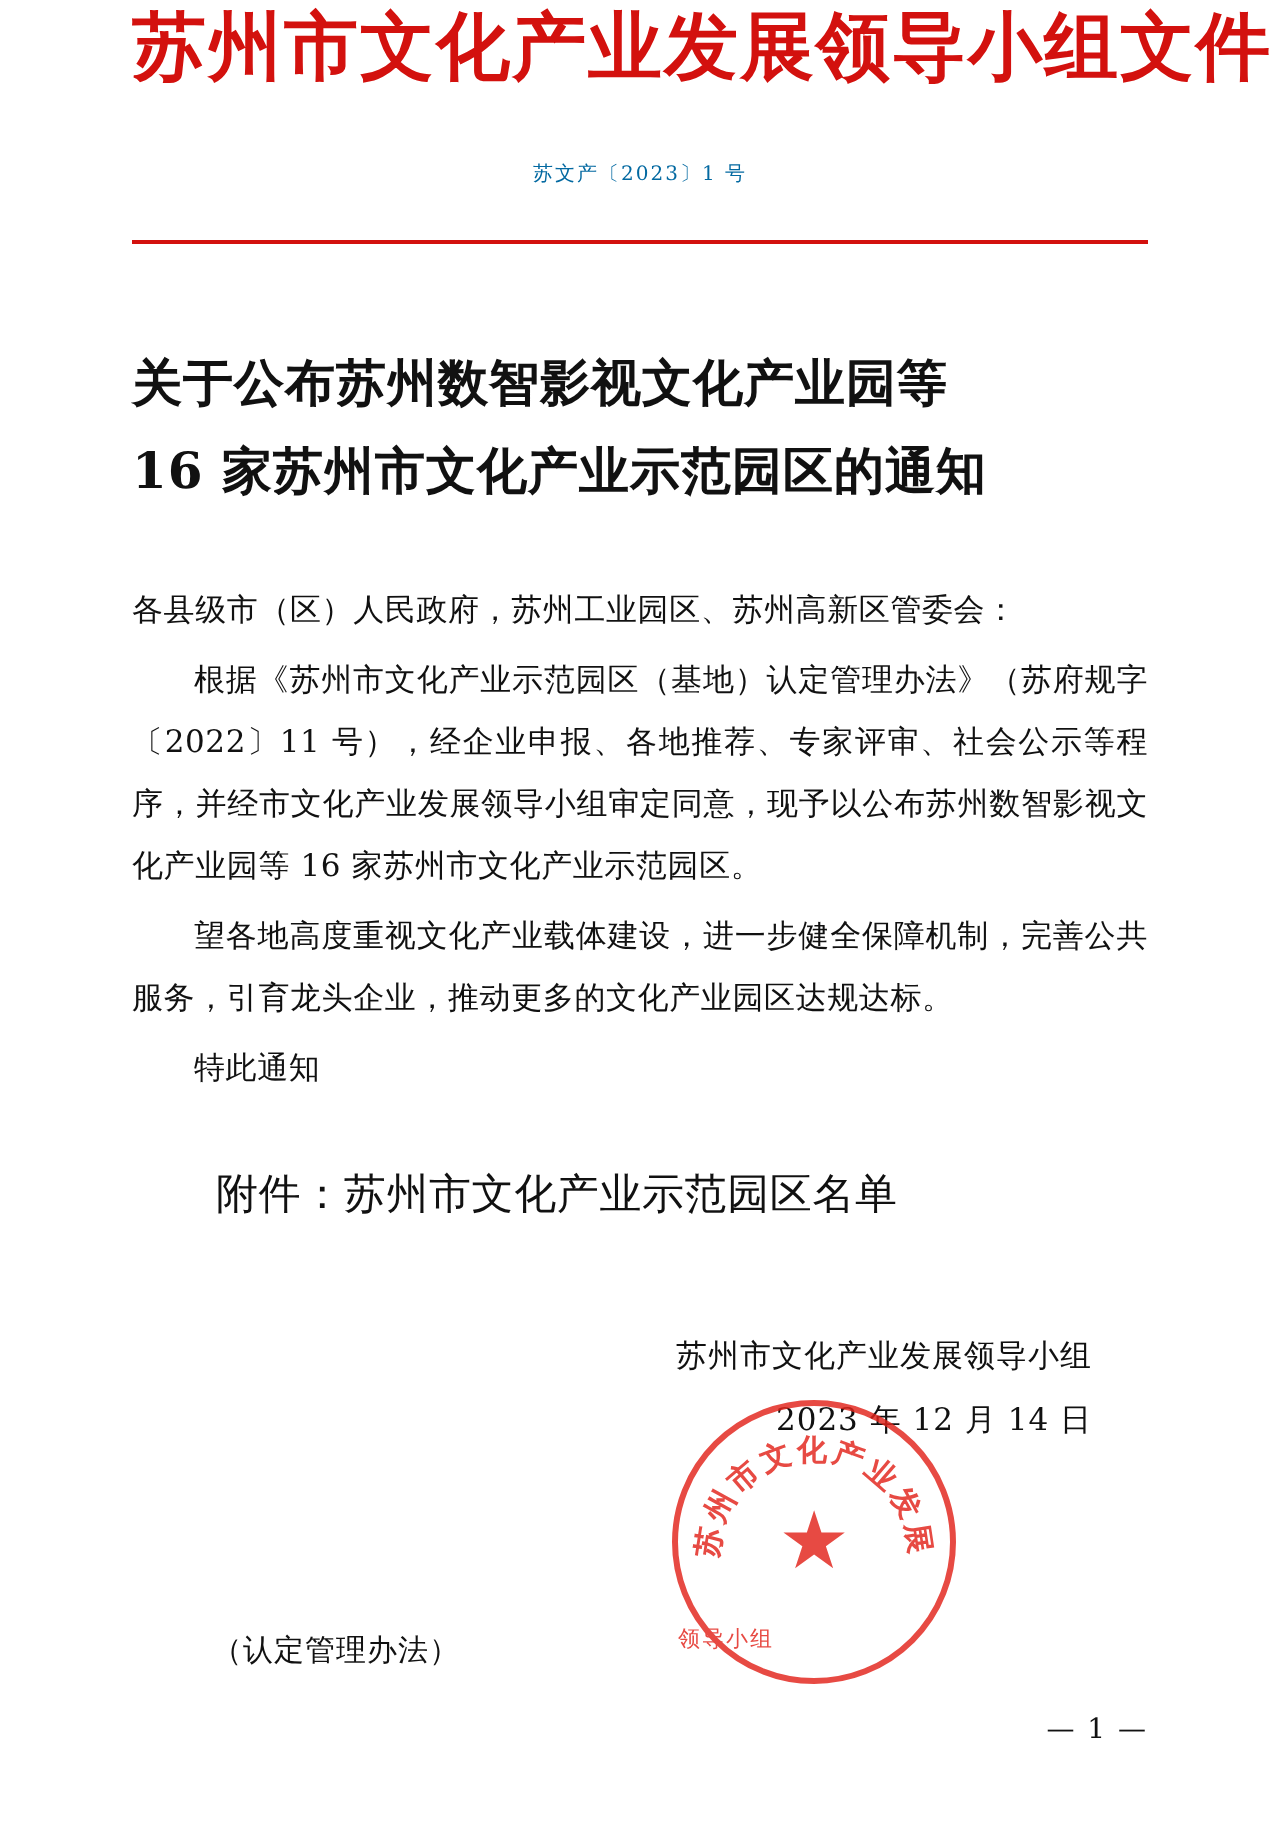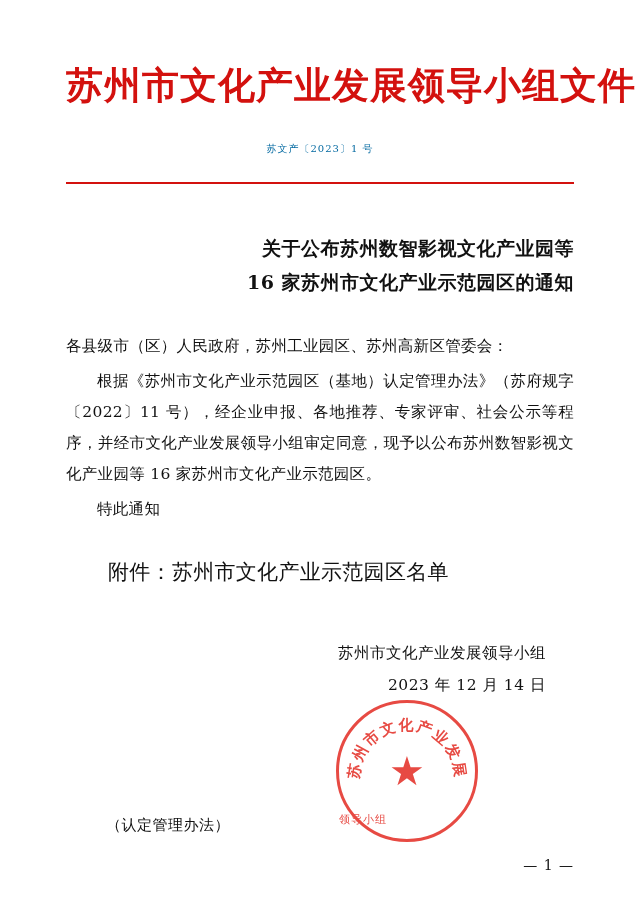--- a/index.html
+++ b/index.html
@@ -24,21 +24,20 @@
   .paper-inner {
     position: absolute;
     left: 0; top: 0; right: 0; bottom: 0;
     padding: 0 66px;
     box-sizing: border-box;
   }
 
   
   .masthead {
     text-align: center;
-    margin-top: 62px;
   }
   .masthead-title {
     color: #d3110e;
     font-family: "DejaVu Serif", serif;
     font-weight: bold;
     font-size: 37px;
     letter-spacing: 1px;
     line-height: 1.25;
     white-space: nowrap;
   }
@@ -53,24 +52,24 @@
   .red-rule {
     margin: 26px 0 0 0;
     height: 2px;
     background: #d3110e;
     width: 100%;
   }
 
   
   .doc-title {
     margin-top: 48px;
-    text-align: right;
+    text-align: left;
     font-family: "DejaVu Serif", serif;
     font-weight: bold;
-    font-size: 19px;
+    font-size: 25px;
     line-height: 1.75;
     color: #111;
     letter-spacing: 0.5px;
   }
   .doc-title span { display: block; }
 
   
   .body-text {
     margin-top: 32px;
     font-size: 15.5px;
@@ -185,20 +184,21 @@
     <div class="red-rule"></div>
 
     <div class="doc-title">
       <span>关于公布苏州数智影视文化产业园等</span>
       <span>16 家苏州市文化产业示范园区的通知</span>
     </div>
 
     <div class="body-text">
       <p>各县级市（区）人民政府，苏州工业园区、苏州高新区管委会：</p>
       <p class="indent2">根据《苏州市文化产业示范园区（基地）认定管理办法》（苏府规字〔2022〕11 号），经企业申报、各地推荐、专家评审、社会公示等程序，并经市文化产业发展领导小组审定同意，现予以公布苏州数智影视文化产业园等 16 家苏州市文化产业示范园区。</p>
+      <p class="indent2">望各地高度重视文化产业载体建设，进一步健全保障机制，完善公共服务，引育龙头企业，推动更多的文化产业园区达规达标。</p>
       <p class="indent2">特此通知</p>
     </div>
 
     <div class="attach">附件：苏州市文化产业示范园区名单</div>
 
     <div class="signature">
       <div>苏州市文化产业发展领导小组</div>
       <div>2023 年 12 月 14 日</div>
     </div>
 

